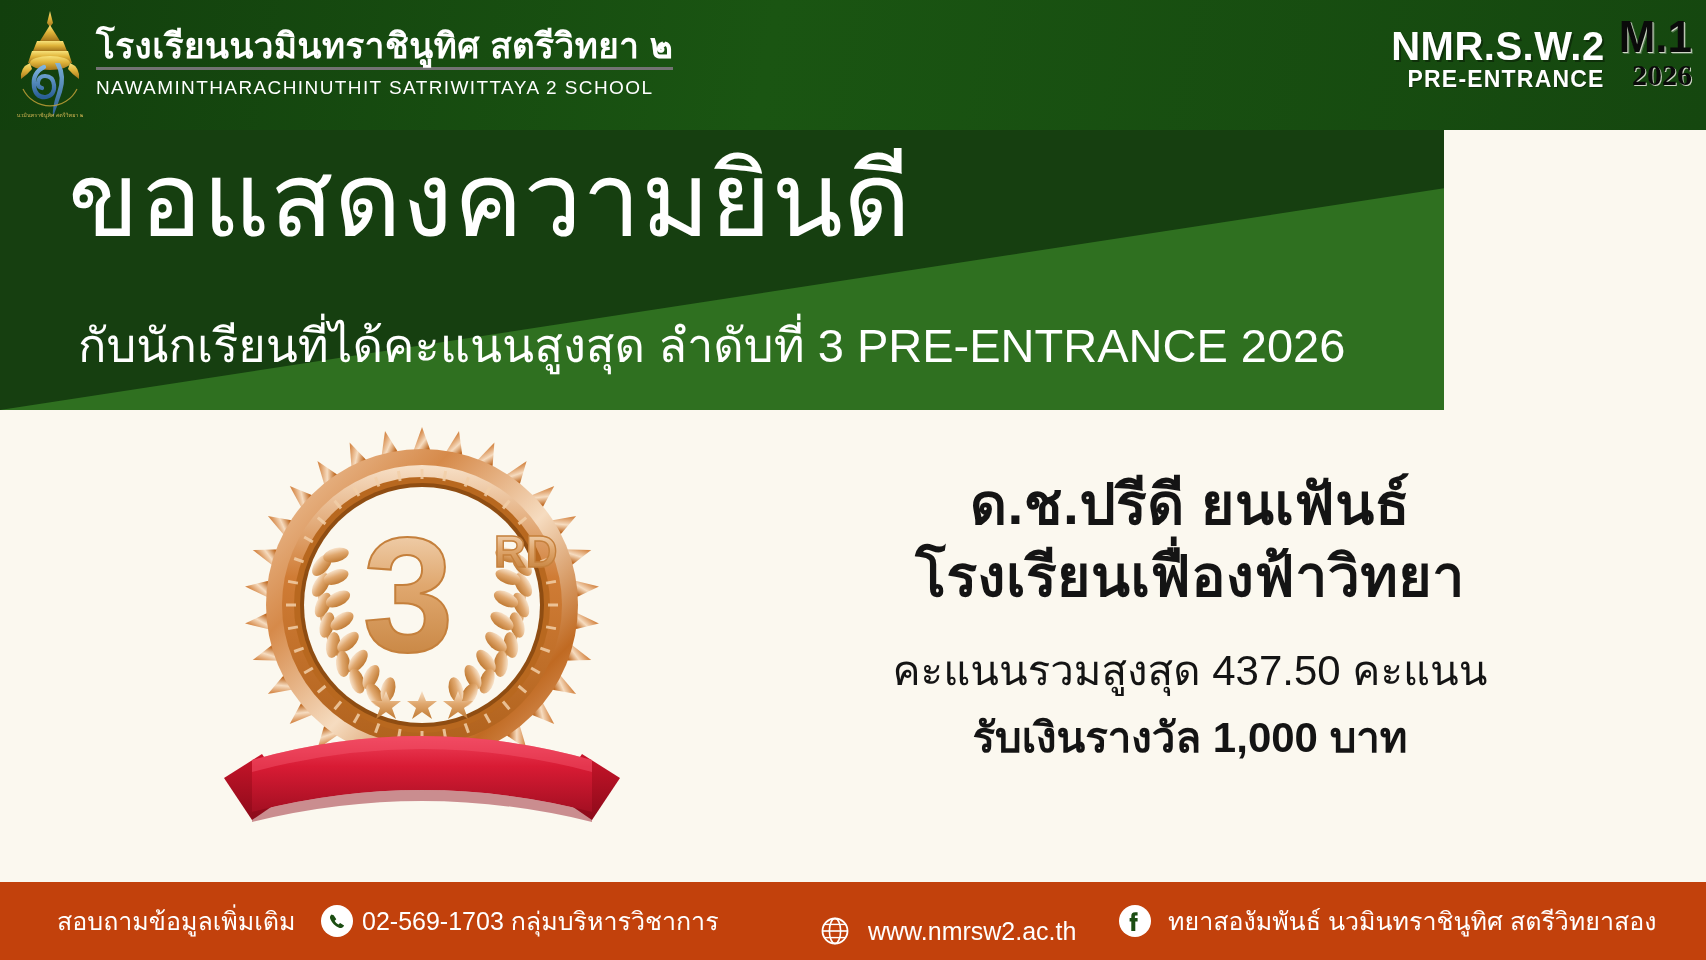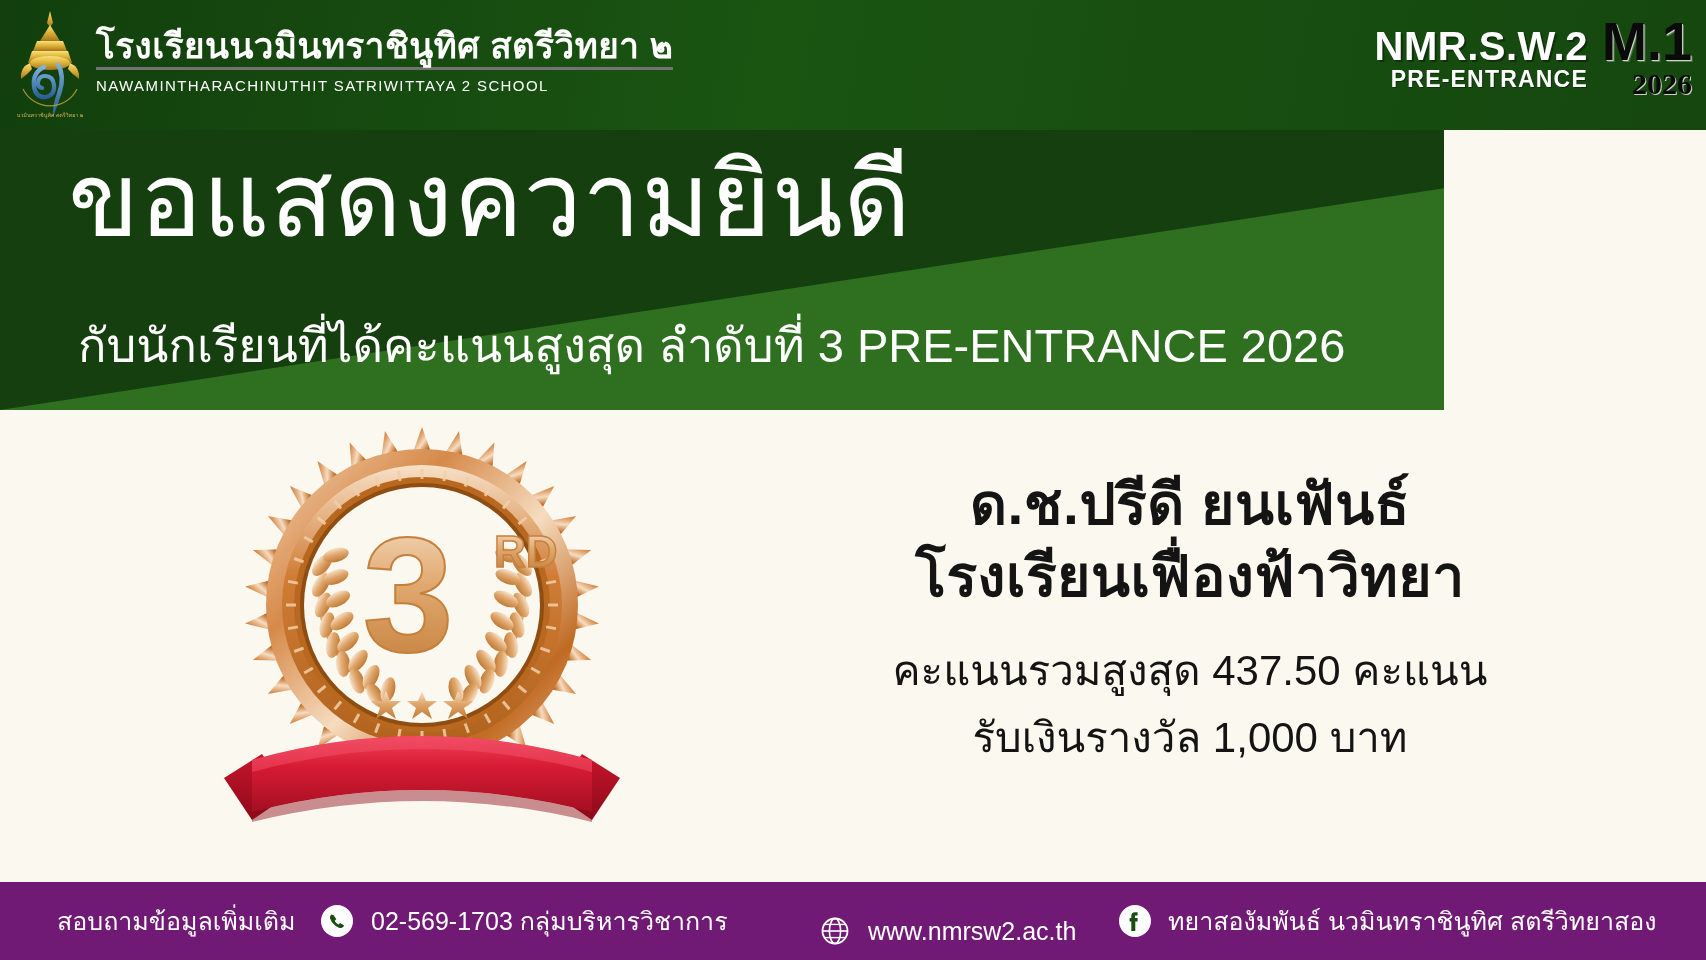--- a/index.html
+++ b/index.html
@@ -26,37 +26,37 @@
   }
   .school-title {
     position:absolute; left:96px; top:26px;
   }
   .school-title .th {
     font-size:35px; font-weight:bold; color:#ffffff; letter-spacing:.5px;
     border-bottom:3px solid #737373; padding-bottom:2px; display:inline-block;
     line-height:1.12;
   }
   .school-title .en {
-    font-size:15px; color:#ffffff; letter-spacing:1.4px; margin-top:7px;
+    font-size:19px; color:#ffffff; letter-spacing:1.4px; margin-top:7px;
     font-weight:400;
   }
 
   .brandbox { position:absolute; right:14px; top:16px; display:flex; align-items:flex-start; gap:14px;}
   .brandbox .nmr { text-align:right; padding-top:10px; }
   .brandbox .nmr .l1 {
     font-size:40px; font-weight:bold; color:#ffffff; letter-spacing:.5px; line-height:1;
     text-shadow:2px 2px 0 rgba(0,0,0,.35);
   }
   .brandbox .nmr .l2 {
     font-size:23px; font-weight:bold; color:#ffffff; letter-spacing:1.2px; 
     text-shadow:1px 1px 0 rgba(0,0,0,.35);
   }
   .brandbox .m1 { text-align:right; }
   .brandbox .m1 .big {
-    font-size:54px; font-weight:bold; color:#0a0a0a; line-height:.95;
+    font-size:44px; font-weight:bold; color:#0a0a0a; line-height:.95;
     text-shadow:1px 1px 0 #cfd6c6, 2px 2px 0 rgba(255,255,255,.25);
   }
   .brandbox .m1 .yr {
     font-size:30px; font-weight:bold; color:#0a0a0a; line-height:1; margin-top:2px;
     text-shadow:1px 1px 0 #cfd6c6;
     font-family:Liberation Serif, serif;
   }
 
   
   .band {
@@ -94,32 +94,32 @@
     font-size:57px; font-weight:bold; line-height:1.22; letter-spacing:.5px;
   }
   .info .school {
     font-size:57px; font-weight:bold; line-height:1.22; letter-spacing:.5px;
     margin-top:2px;
   }
   .info .score {
     font-size:42px; font-weight:400; margin-top:32px; line-height:1.35;
   }
   .info .prize {
-    font-size:42px; font-weight:400; margin-top:10px; line-height:1.35;
+    font-size:42px; font-weight:700; margin-top:10px; line-height:1.35;
   }
 
   
   .footer {
     position:absolute; left:0; bottom:0; width:1706px; height:78px;
-    background:#701a75;
+    background:#c2410c;
     display:flex; align-items:center;
     color:#ffffff; font-size:25px;
   }
   .footer .f-ask { position:absolute; left:57px; }
-  .footer .f-phone { position:absolute; left:320px; display:flex; align-items:center; gap:17px; }
+  .footer .f-phone { position:absolute; left:320px; display:flex; align-items:center; gap:8px; }
   .footer .f-web { position:absolute; left:820px; display:flex; align-items:flex-end; gap:18px;margin-top:19px; }
   .footer .f-fb { position:absolute; left:1118px; display:flex; align-items:center; gap:16px; }
   .ic { flex:0 0 auto; display:inline-flex; align-items:center; justify-content:center; }
 </style>
 </head>
 <body>
 
 <div class="header">
   <div class="sheen"></div>
 

